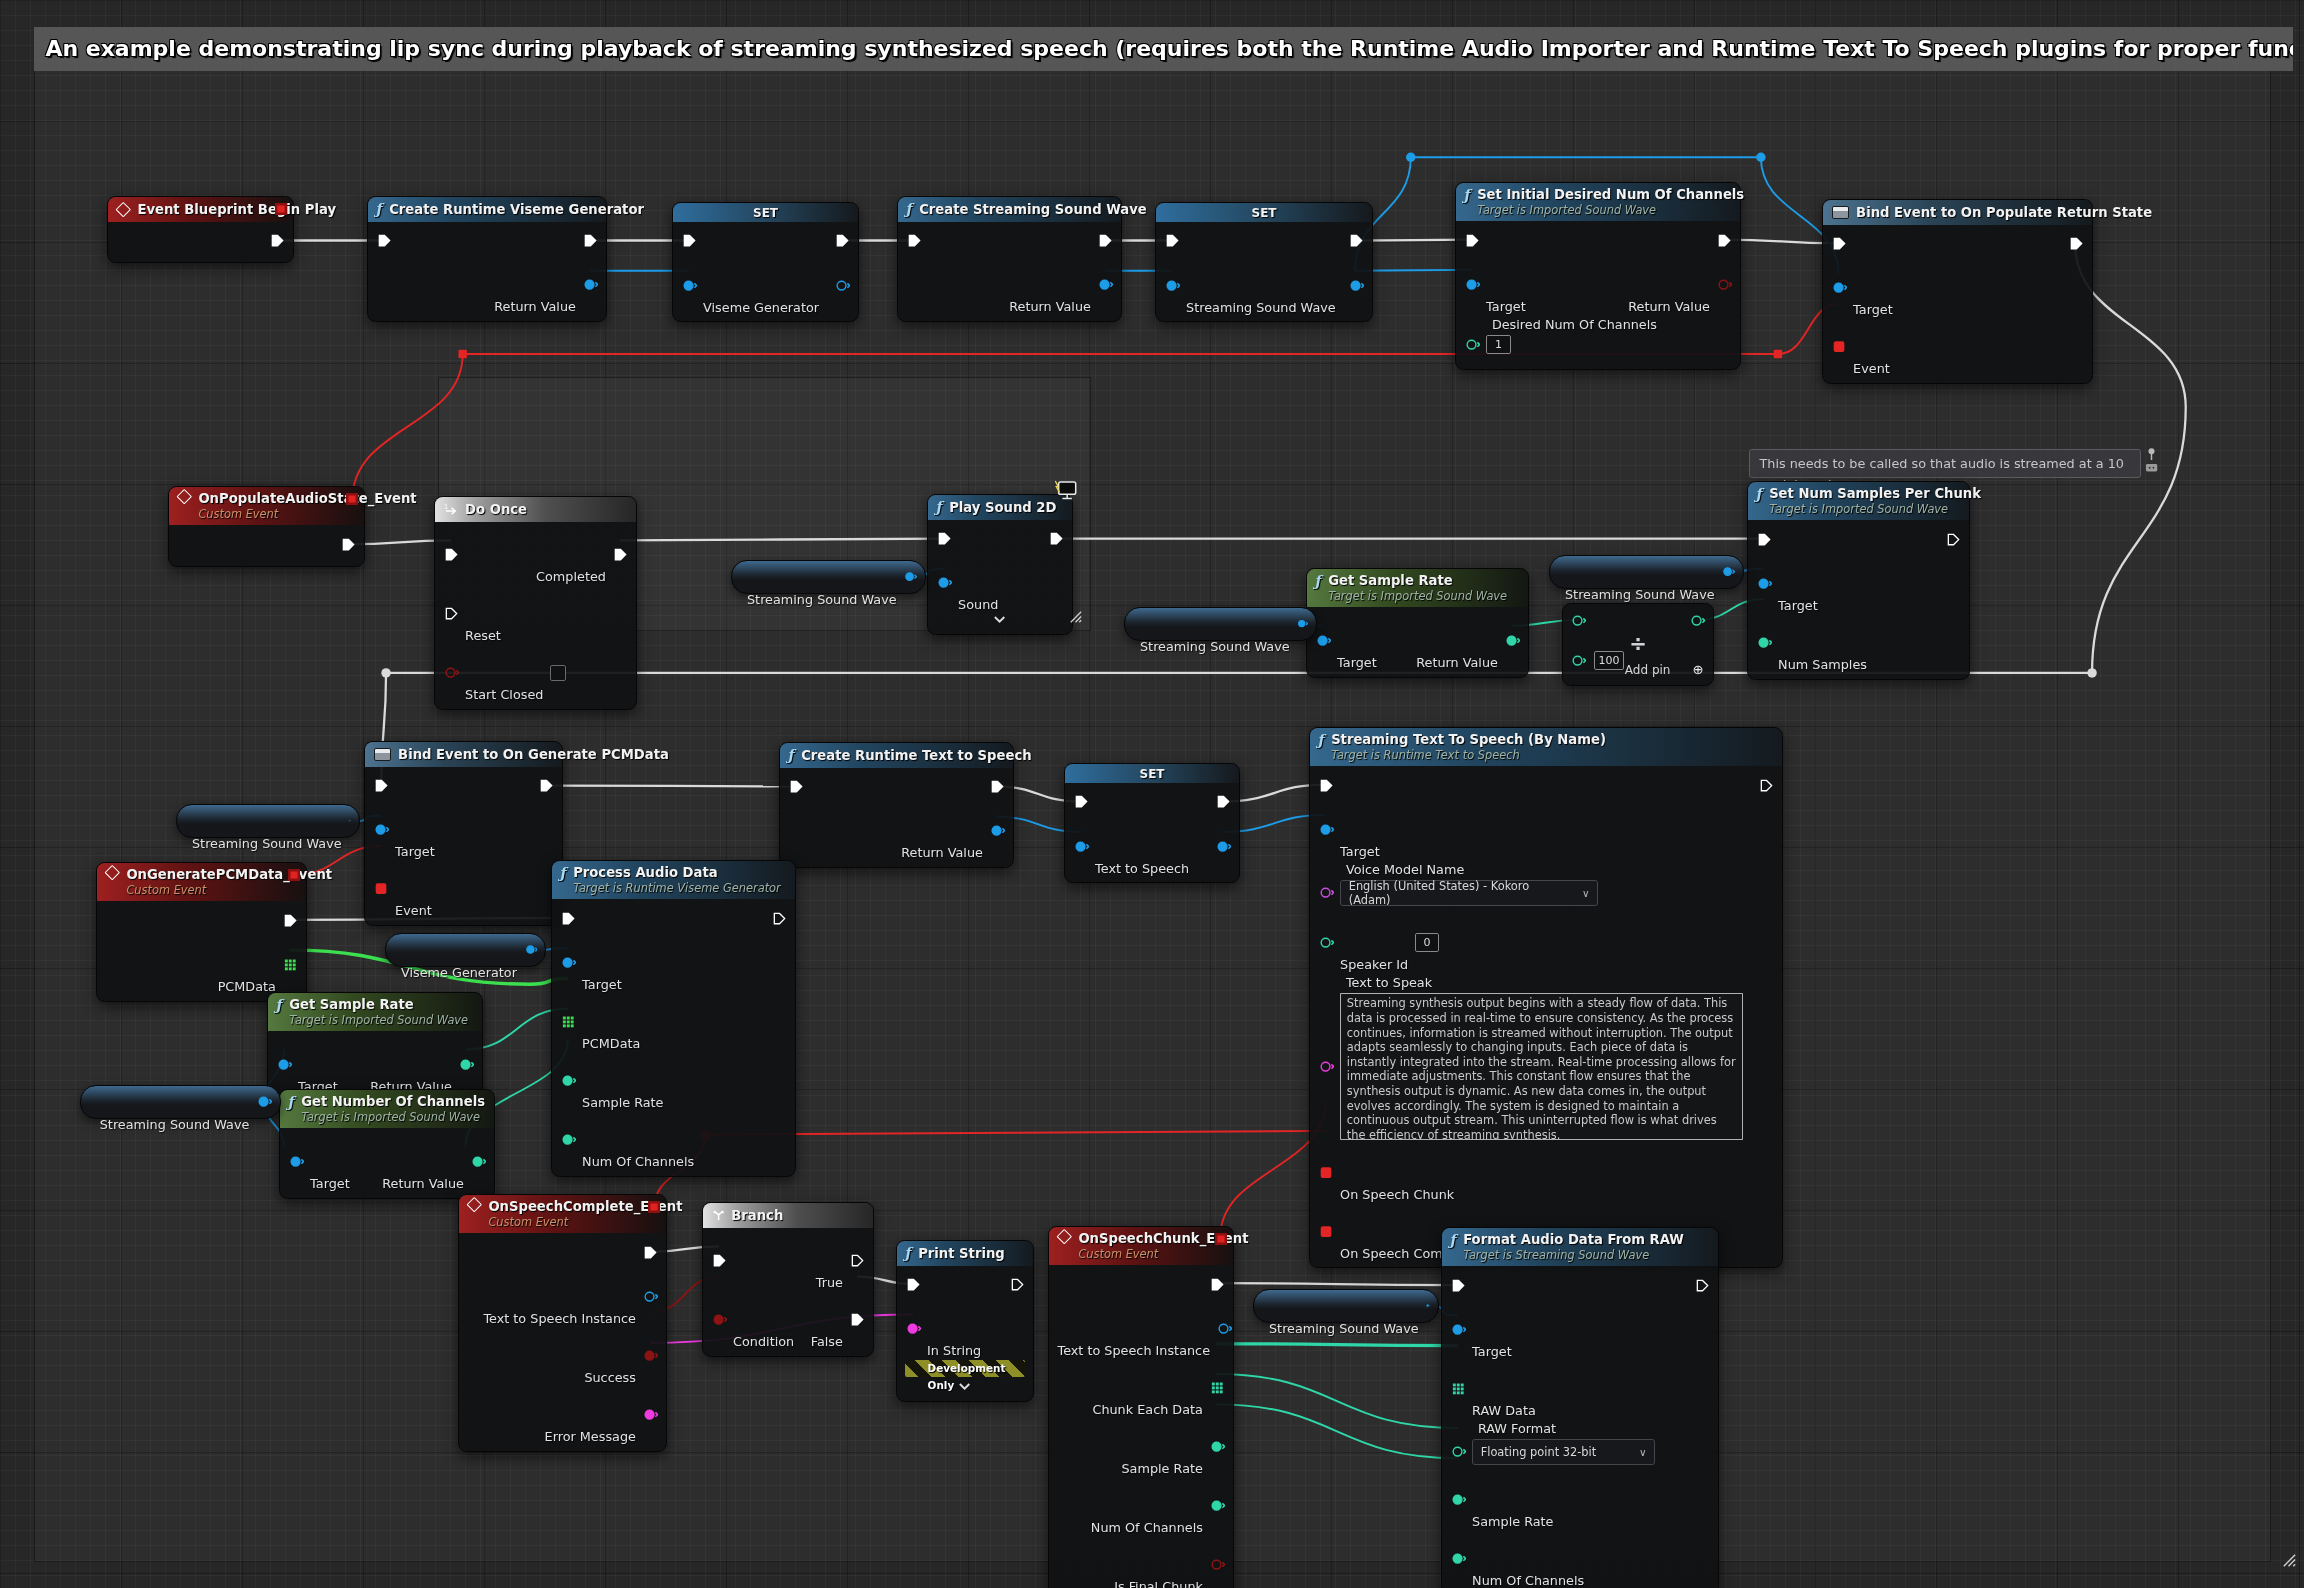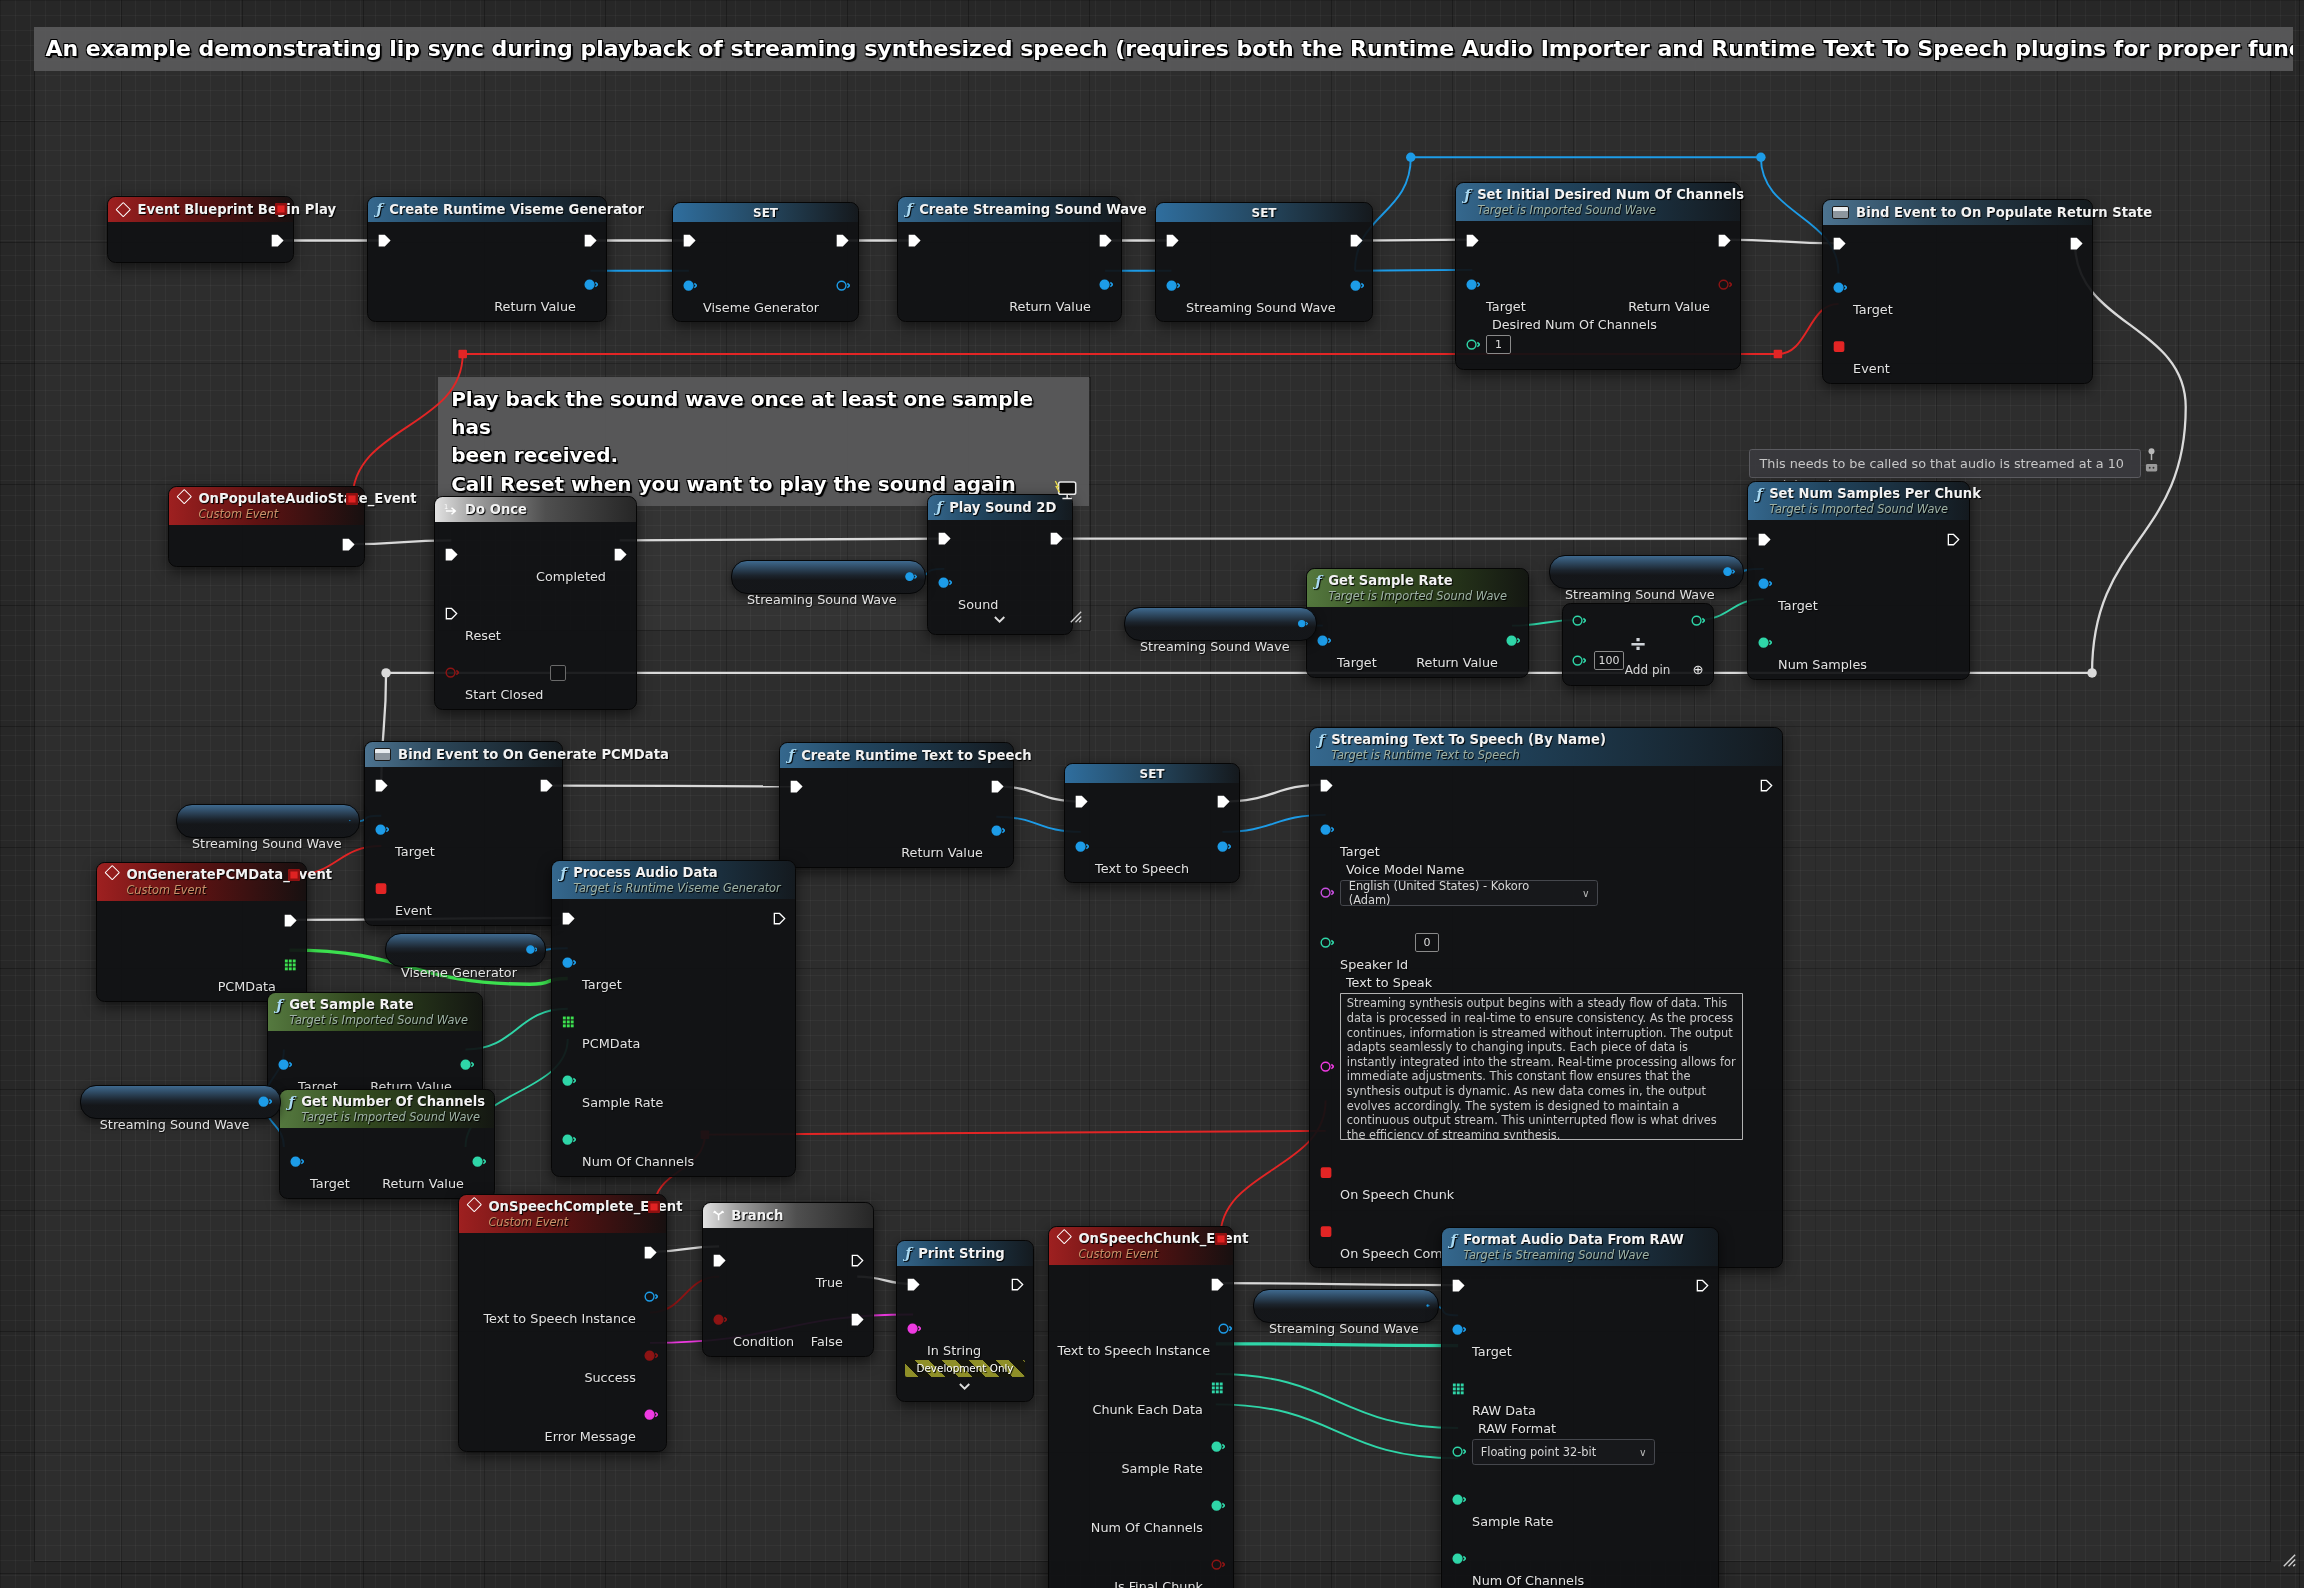--- a/index.html
+++ b/index.html
@@ -50,22 +50,22 @@
   .pin{display:block;}
   .vbox{display:inline-flex;align-items:center;justify-content:center;min-width:15px;height:17px;padding:0 3.8px;
     background:#101113;border:0.9px solid #8a8a8a;border-radius:1.9px;font-size:11px;color:#ddd;}
   .chk{width:14px;height:14px;background:#101113;border:0.9px solid #6a6a6a;border-radius:1.9px;display:inline-block;}
   .dd{display:inline-flex;align-items:center;justify-content:space-between;background:#17181b;border:0.9px solid #45474d;
     border-radius:2.8px;height:24.6px;padding:0 7.6px;font-size:11.4px;color:#d8d8d8;}
   .dd-wide{width:241px;} .dd-nar{width:166px;}
   .dda{color:#b5b5b5;font-size:10.4px;margin-left:7.6px;}
   .tarea{width:390px;height:140px;background:#141517;border:0.9px solid #b2b2b2;border-radius:0.9px;color:#c9c9c9;
     font-size:11.4px;line-height:14.6px;padding:2.8px 5.7px;overflow:hidden;}
-  .band{height:17px;line-height:17px;margin:1.9px 7.6px;border-radius:1.9px;text-align:center;font-size:10.4px;font-weight:normal;color:#fff;
-    text-shadow:0.9px 0.9px 0.9px #000;background:repeating-linear-gradient(45deg,#8f8f28 0 9.5px,#15150c 9.5px 19px);}
+  .band{height:17px;line-height:17px;margin:1.9px 7.6px;border-radius:1.9px;text-align:left;font-size:10.4px;font-weight:bold;color:#fff;
+    text-shadow:0.9px 0.9px 0.9px #000;background:repeating-linear-gradient(45deg,#8f8f28 0 9.5px,#15150c 9.5px 19px);padding-left:23px;}
   .chevrow{display:flex;justify-content:center;align-items:center;min-height:15px;}
   .corner{position:absolute;top:5.7px;right:5.7px;width:12.3px;height:12.3px;background:#e02222;border-radius:1.9px;
     box-shadow:inset 0 0 0 2.4px #8d1010;}
   .fico{font-family:"DejaVu Serif",serif;font-style:italic;font-weight:bold;color:#a9d9f2;font-size:14px;margin-right:6.6px;text-shadow:0.9px 0.9px 0.9px #000;}
   .dico{width:8.5px;height:8.5px;border:1.9px solid #fff;transform:rotate(45deg);border-radius:0.9px;margin:0 8.5px 0 1.9px;flex:none;}
   .bico{width:15px;height:11.4px;background:linear-gradient(#e8ecef 40%,#8d969e 40%);border:0.9px solid #1a1a1a;border-radius:1.9px;margin-right:7.6px;flex:none;}
   .mico{margin-right:6.6px;display:flex;}
   .monitor{position:absolute;right:-5.7px;top:-15px;}
   
   .pill{height:32px;border-radius:16px;display:flex;align-items:center;gap:7.6px;padding:0 7.6px 0 15px;
@@ -78,23 +78,20 @@
   .op .oplus{font-size:13.2px;color:#e8e8e8;}
 </style>
 </head>
 <body>
 
 <div id="canvas">
   <div class="comment-body layer" style="left:34px;top:26.5px;width:2235px;height:1533px;"></div>
   <div id="banner-head" class="comment-head">An example demonstrating lip sync during playback of streaming synthesized speech (requires both the Runtime Audio Importer and Runtime Text To Speech plugins for proper functionality)</div>
 
   <div class="comment-body" style="left:438px;top:377px;width:651px;height:252px;"></div>
-  <div id="comment-head" class="comment-head">Play back the sound wave once at least one sample has
-been received.
-Call Reset when you want to play the sound again</div>
 
   <div id="note-box">This needs to be called so that audio is streamed at a 10 ms interval</div>
   <div id="note-icons">
     <svg width="15" height="14" viewBox="0 0 16 15">
         <circle cx="8" cy="4.5" r="3.2" fill="#b9b9b9"></circle>
         <path d="M8 7.5 V14" stroke="#b9b9b9" stroke-width="1.6"></path>
       </svg>
     <svg width="13.2" height="9.5" viewBox="0 0 14 10">
         <rect x="1" y="1" width="12" height="8" rx="1.5" fill="#9a9a9a"></rect>
         <circle cx="5" cy="5" r="1" fill="#333"></circle>

